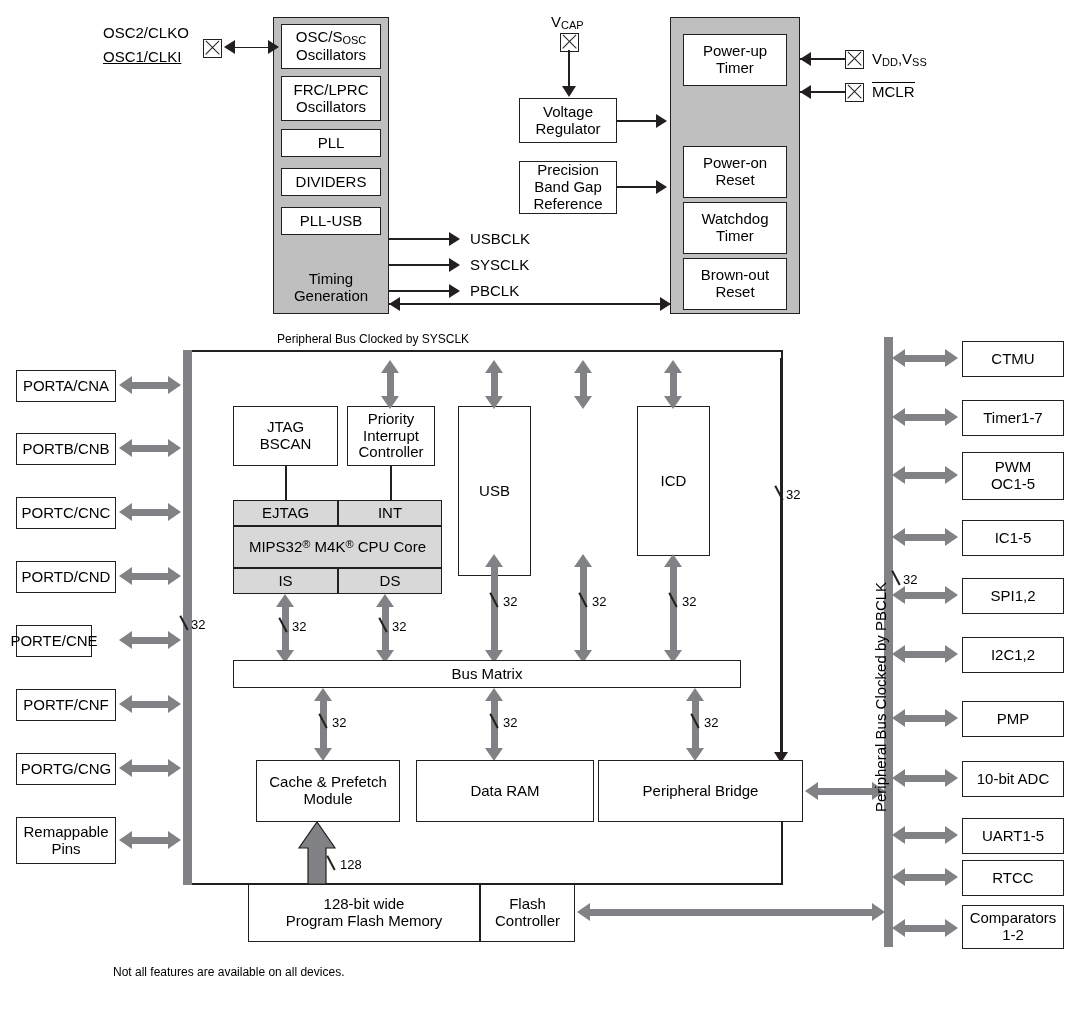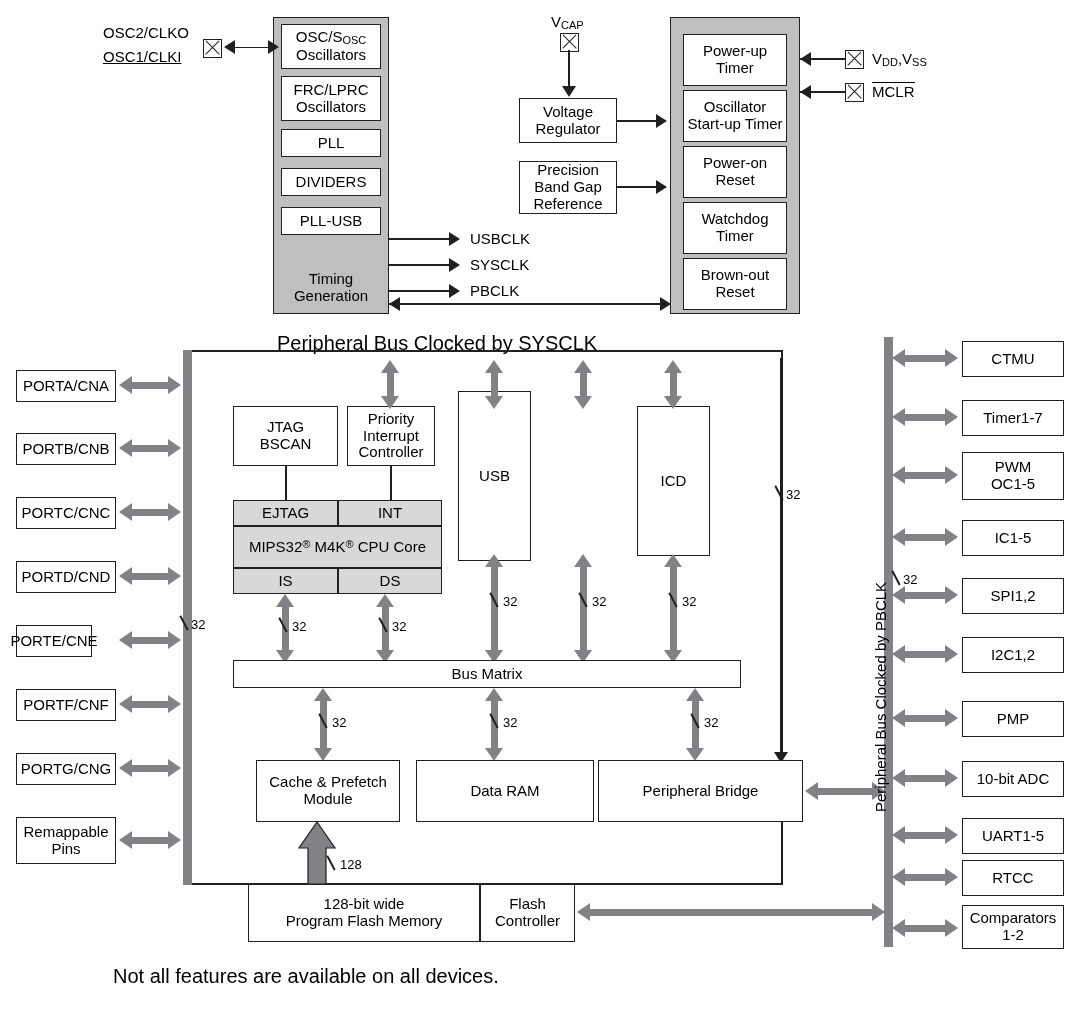--- a/index.html
+++ b/index.html
@@ -64,21 +64,21 @@
   .vert-text{
     position:absolute;
     transform:rotate(-90deg);
     transform-origin:left top;
     white-space:nowrap;
     font-size:15px;
   }
   .sub{font-size:11px;vertical-align:-2px;}
   .sup{font-size:11px;vertical-align:4px;}
   .ovl{border-top:1.4px solid #000;padding-top:0px;}
-  .caption{position:absolute;font-size:20px;}
+  .caption{position:absolute;font-size:12px;}
   .slashmark{position:absolute;width:1.6px;height:16px;background:#231f20;transform:rotate(-28deg);}
 </style>
 </head>
 <body>
 
 <div id="stage">
 
   <div class="panel" style="left:273px;top:17px;width:116px;height:297px;"></div>
 
   <div class="box" style="left:281px;top:24px;width:100px;height:45px;">
@@ -136,23 +136,20 @@
 
   <div class="line hline" style="left:617px;top:120px;width:43px;"></div>
   <div class="ar ar-r" style="left:656px;top:114px;"></div>
   <div class="line hline" style="left:617px;top:186px;width:43px;"></div>
   <div class="ar ar-r" style="left:656px;top:180px;"></div>
 
   <div class="panel" style="left:670px;top:17px;width:130px;height:297px;"></div>
   <div class="box" style="left:683px;top:34px;width:104px;height:52px;">
     <span>Power-up<br>Timer</span>
   </div>
-  <div class="box" style="left:683px;top:90px;width:104px;height:52px;">
-    <span>Oscillator<br>Start-up Timer</span>
-  </div>
   <div class="box" style="left:683px;top:146px;width:104px;height:52px;">
     <span>Power-on<br>Reset</span>
   </div>
   <div class="box" style="left:683px;top:202px;width:104px;height:52px;">
     <span>Watchdog<br>Timer</span>
   </div>
   <div class="box" style="left:683px;top:258px;width:104px;height:52px;">
     <span>Brown-out<br>Reset</span>
   </div>
 
@@ -247,21 +244,21 @@
   <div class="box lgray" style="left:233px;top:526px;width:209px;height:42px;">
     <span>MIPS32<span class="sup">®</span> M4K<span class="sup">®</span> CPU Core</span>
   </div>
   <div class="box lgray" style="left:233px;top:568px;width:105px;height:26px;">
     <span>IS</span>
   </div>
   <div class="box lgray" style="left:338px;top:568px;width:104px;height:26px;">
     <span>DS</span>
   </div>
 
-  <div class="box" style="left:458px;top:391px;width:73px;height:170px;">
+  <div class="box" style="left:458px;top:406px;width:73px;height:170px;">
     <span>USB</span>
   </div>
   <div class="box" style="left:637px;top:406px;width:73px;height:150px;">
     <span>ICD</span>
   </div>
 
   <div class="bus busv" style="left:387px;top:368px;height:34px;"></div>
   <div class="ar gar-u" style="left:381px;top:360px;"></div>
   <div class="ar gar-d" style="left:381px;top:396px;"></div>
 

